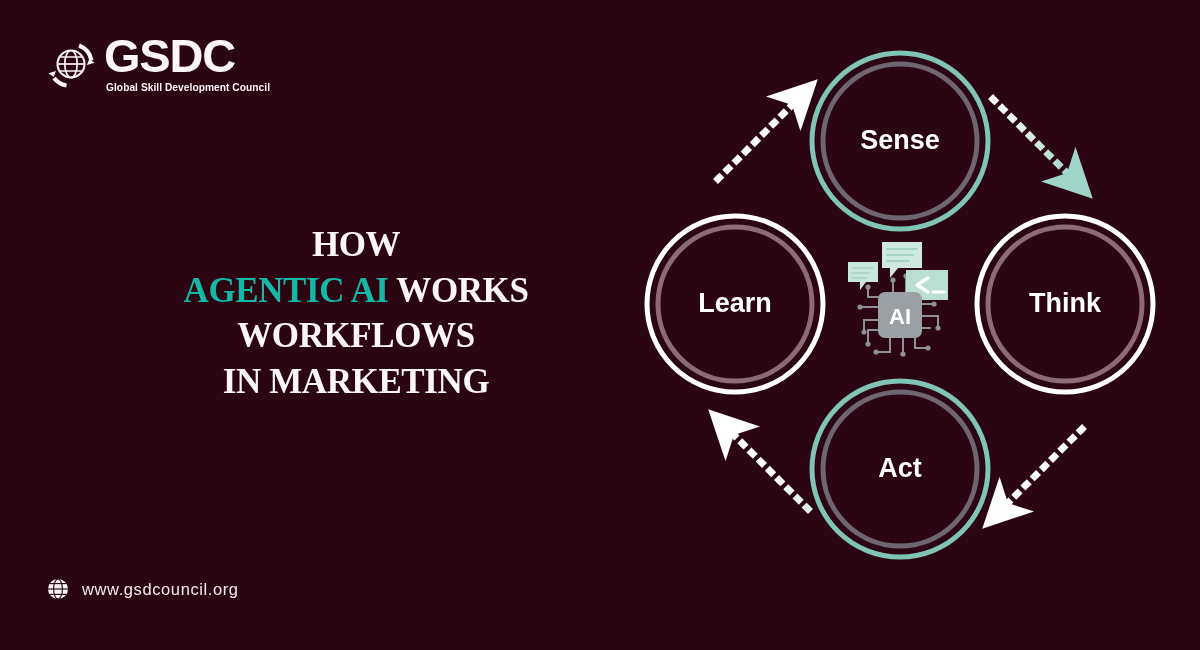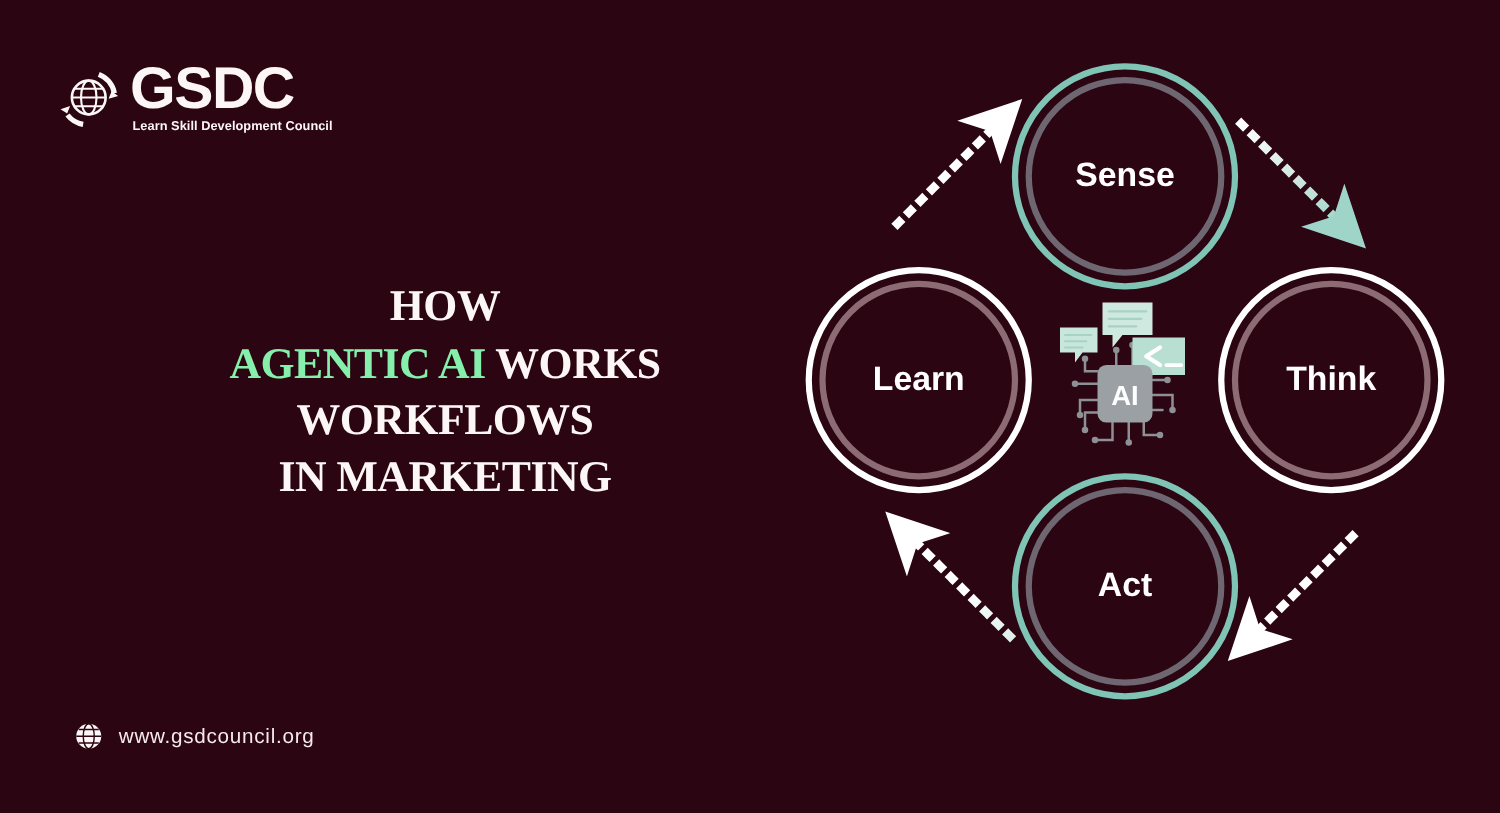--- a/index.html
+++ b/index.html
@@ -13,21 +13,21 @@
     height: 650px;
     background: #2b0511;
     overflow: hidden;
     font-family: "Liberation Sans", sans-serif;
   }
 
   
   .logo-block {
     position: absolute;
     left: 46px;
-    top: 47px;
+    top: 33px;
     display: flex;
     align-items: flex-start;
   }
   .logo-mark {
     width: 56px;
     height: 58px;
     flex: 0 0 auto;
     margin-top: 2px;
   }
   .logo-text {
@@ -66,26 +66,26 @@
     font-size: 35px;
     font-weight: 700;
     line-height: 1.30;
     letter-spacing: -0.4px;
     color: #fdf6f7;
     text-transform: uppercase;
     font-family: Liberation Serif, serif;
     white-space: nowrap;
     text-align: center;
   }
-  .accent { color: #86efac; }
+  .accent { color: #14b8a6; }
 
   
   .footer {
     position: absolute;
-    left: 60px;
+    left: 47px;
     top: 578px;
     display: flex;
     align-items: center;
   }
   .globe-icon { width: 22px; height: 22px; flex: 0 0 auto; }
   .footer-url {
     margin-left: 13px;
     font-size: 16.5px;
     color: #f6eaed;
     letter-spacing: 0.6px;
@@ -126,21 +126,21 @@
           <line x1="13.5" y1="36" x2="36.5" y2="36" stroke-width="1.5"></line>
           <path d="M33 10.5 A20 20 0 0 1 45.5 25.5" stroke-width="4.2" stroke-linecap="butt"></path>
           <path d="M8 43 A20 20 0 0 0 20.5 50.5" stroke-width="4.2" stroke-linecap="butt"></path>
         </g>
         <path d="M46.5 22.5 L41.5 26.5 L46.5 30.5 Z" fill="#fdf6f7" transform="rotate(74 44 26.5)"></path>
         <path d="M9.5 35.5 L4.5 39.5 L9.5 43.5 Z" fill="#fdf6f7" transform="rotate(252 7 39.5)"></path>
       </svg>
     </span>
     <span class="logo-text">
       <span class="logo-word">GSDC</span>
-      <span class="logo-tag">Learn Skill Development Council</span>
+      <span class="logo-tag">Global Skill Development Council</span>
     </span>
   </div>
 
   <div class="headline">
     <div class="headline-line">HOW</div>
     <div class="headline-line"><span class="accent">AGENTIC AI</span> <span>WORKS</span></div>
     <div class="headline-line">WORKFLOWS</div>
     <div class="headline-line">IN MARKETING</div>
   </div>
 

